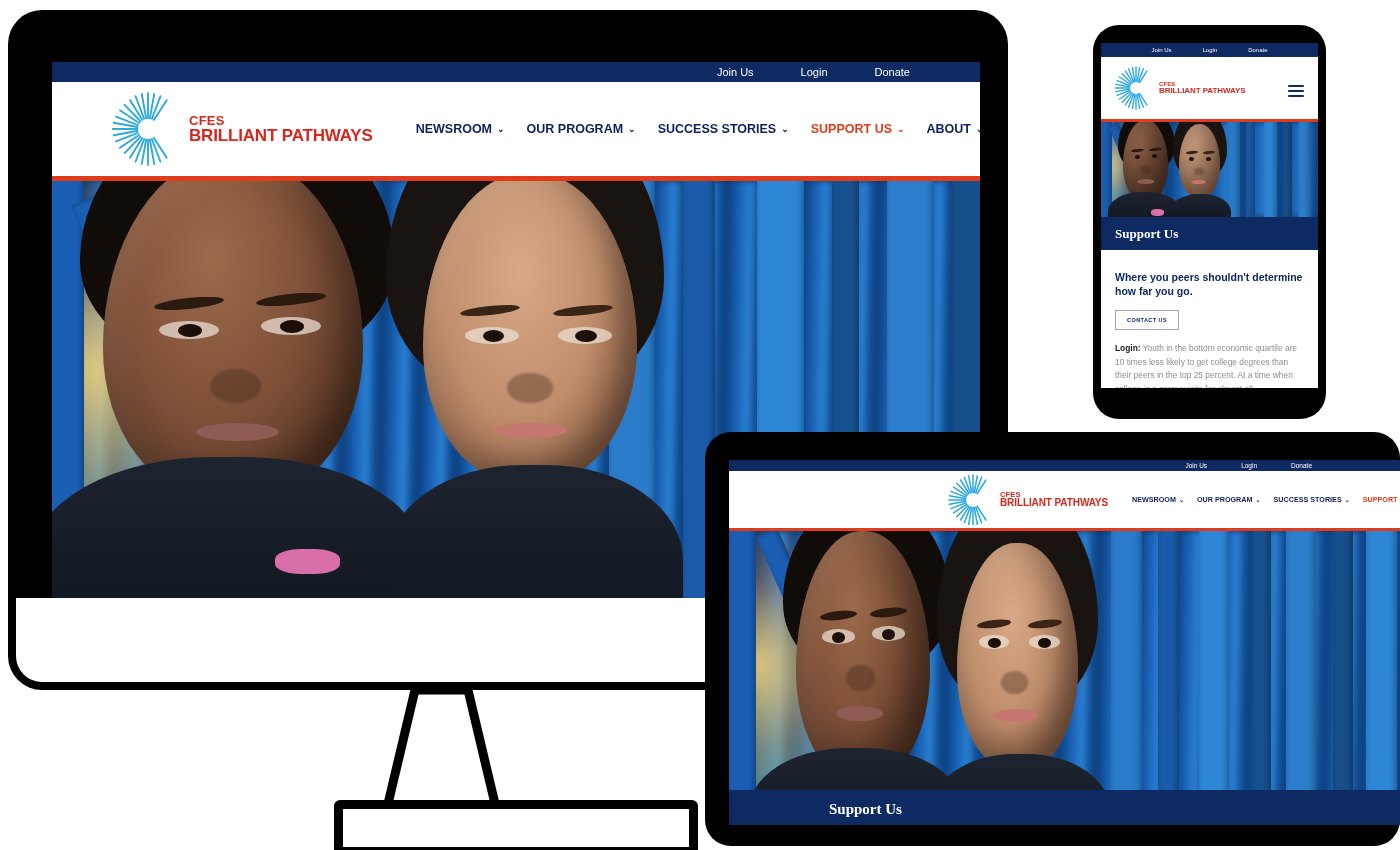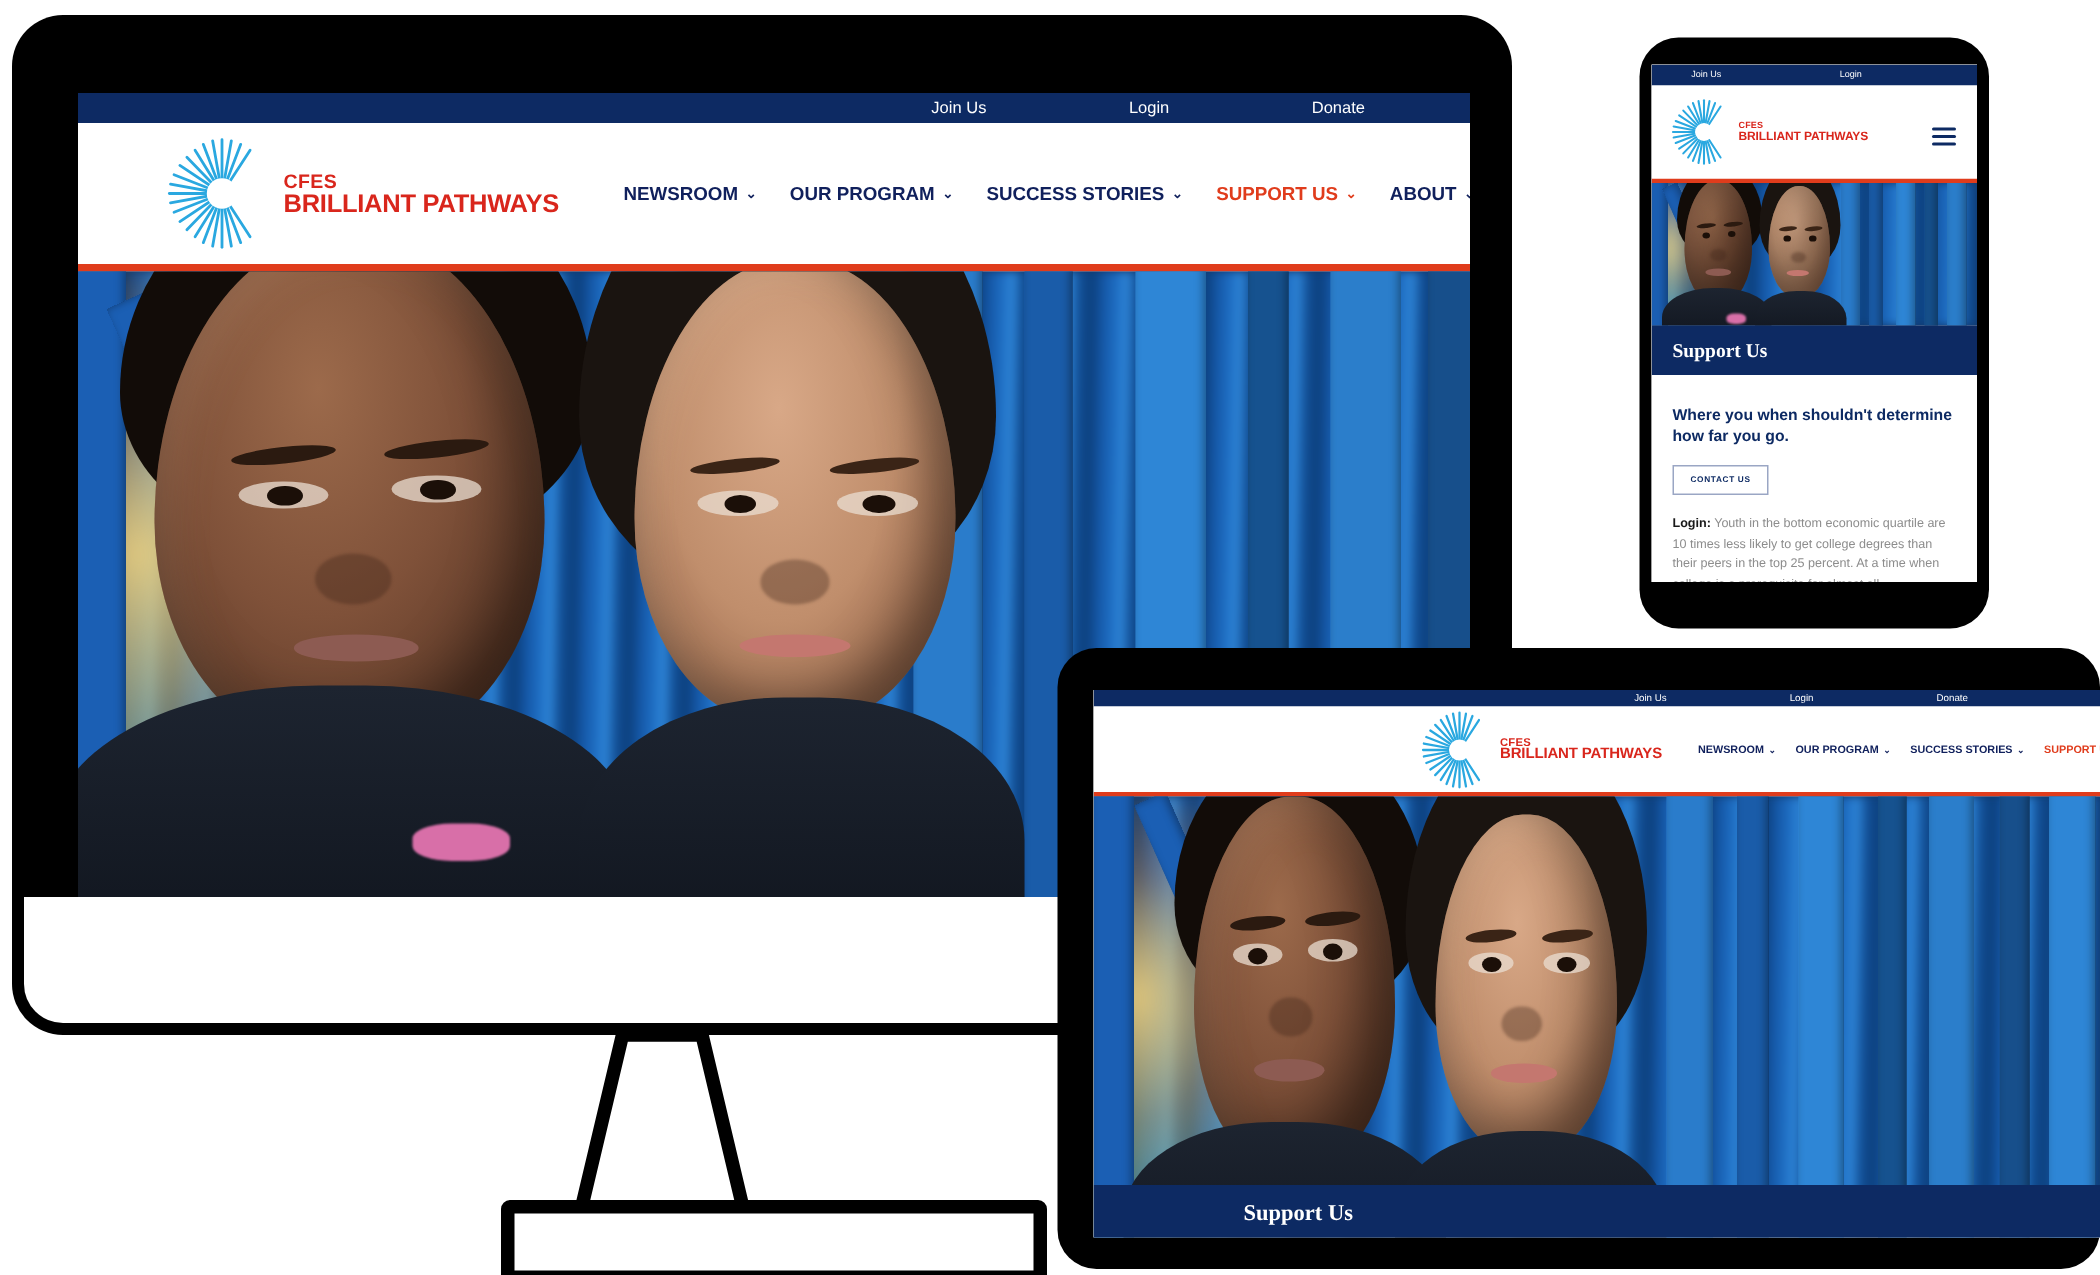--- a/index.html
+++ b/index.html
@@ -12,21 +12,21 @@
   .stage { position: relative; width: 1400px; height: 850px; background:#fff; }
 
   
   .site { background:#ffffff; width:100%; height:100%; position:relative; overflow:hidden; }
 
   .topbar {
     background: #0d2a63;
     display:flex; justify-content:flex-end; align-items:center;
     color:#ffffff;
   }
-  .topbar a { color:#ffffff; text-decoration:none; white-space:nowrap;margin-left:48px; }
+  .topbar a { color:#ffffff; text-decoration:none; white-space:nowrap; }
 
   .headerrow {
     background:#ffffff;
     display:flex; align-items:center;
   }
 
   
   .logo { display:flex; align-items:center; }
   .burst { position:relative; flex:none; }
   .burst svg { display:block; }
@@ -413,21 +413,21 @@
               <div class="mouth lipB" style="left:41.5%;top:61%;width:7%;height:4.2%;"></div>
               <div class="torso" style="left:32%;top:76%;width:28%;height:32%;"></div>
             </div>
           </div>
 
           <div class="heroband">
             <div class="t">Support Us</div>
           </div>
 
           <div class="mbody">
-            <div class="mhead">Where you when shouldn't determine how far you go.</div>
+            <div class="mhead">Where you peers shouldn't determine how far you go.</div>
             <div class="mbtn">CONTACT US</div>
             <div class="mpara">
               <b>Login:</b><span> Youth in the bottom economic quartile are 10 times less likely to get college degrees than their peers in the top 25 percent. At a time when college is a prerequisite for almost all</span>
             </div>
           </div>
 
         </div>
       </div>
     </div>
   </div>

